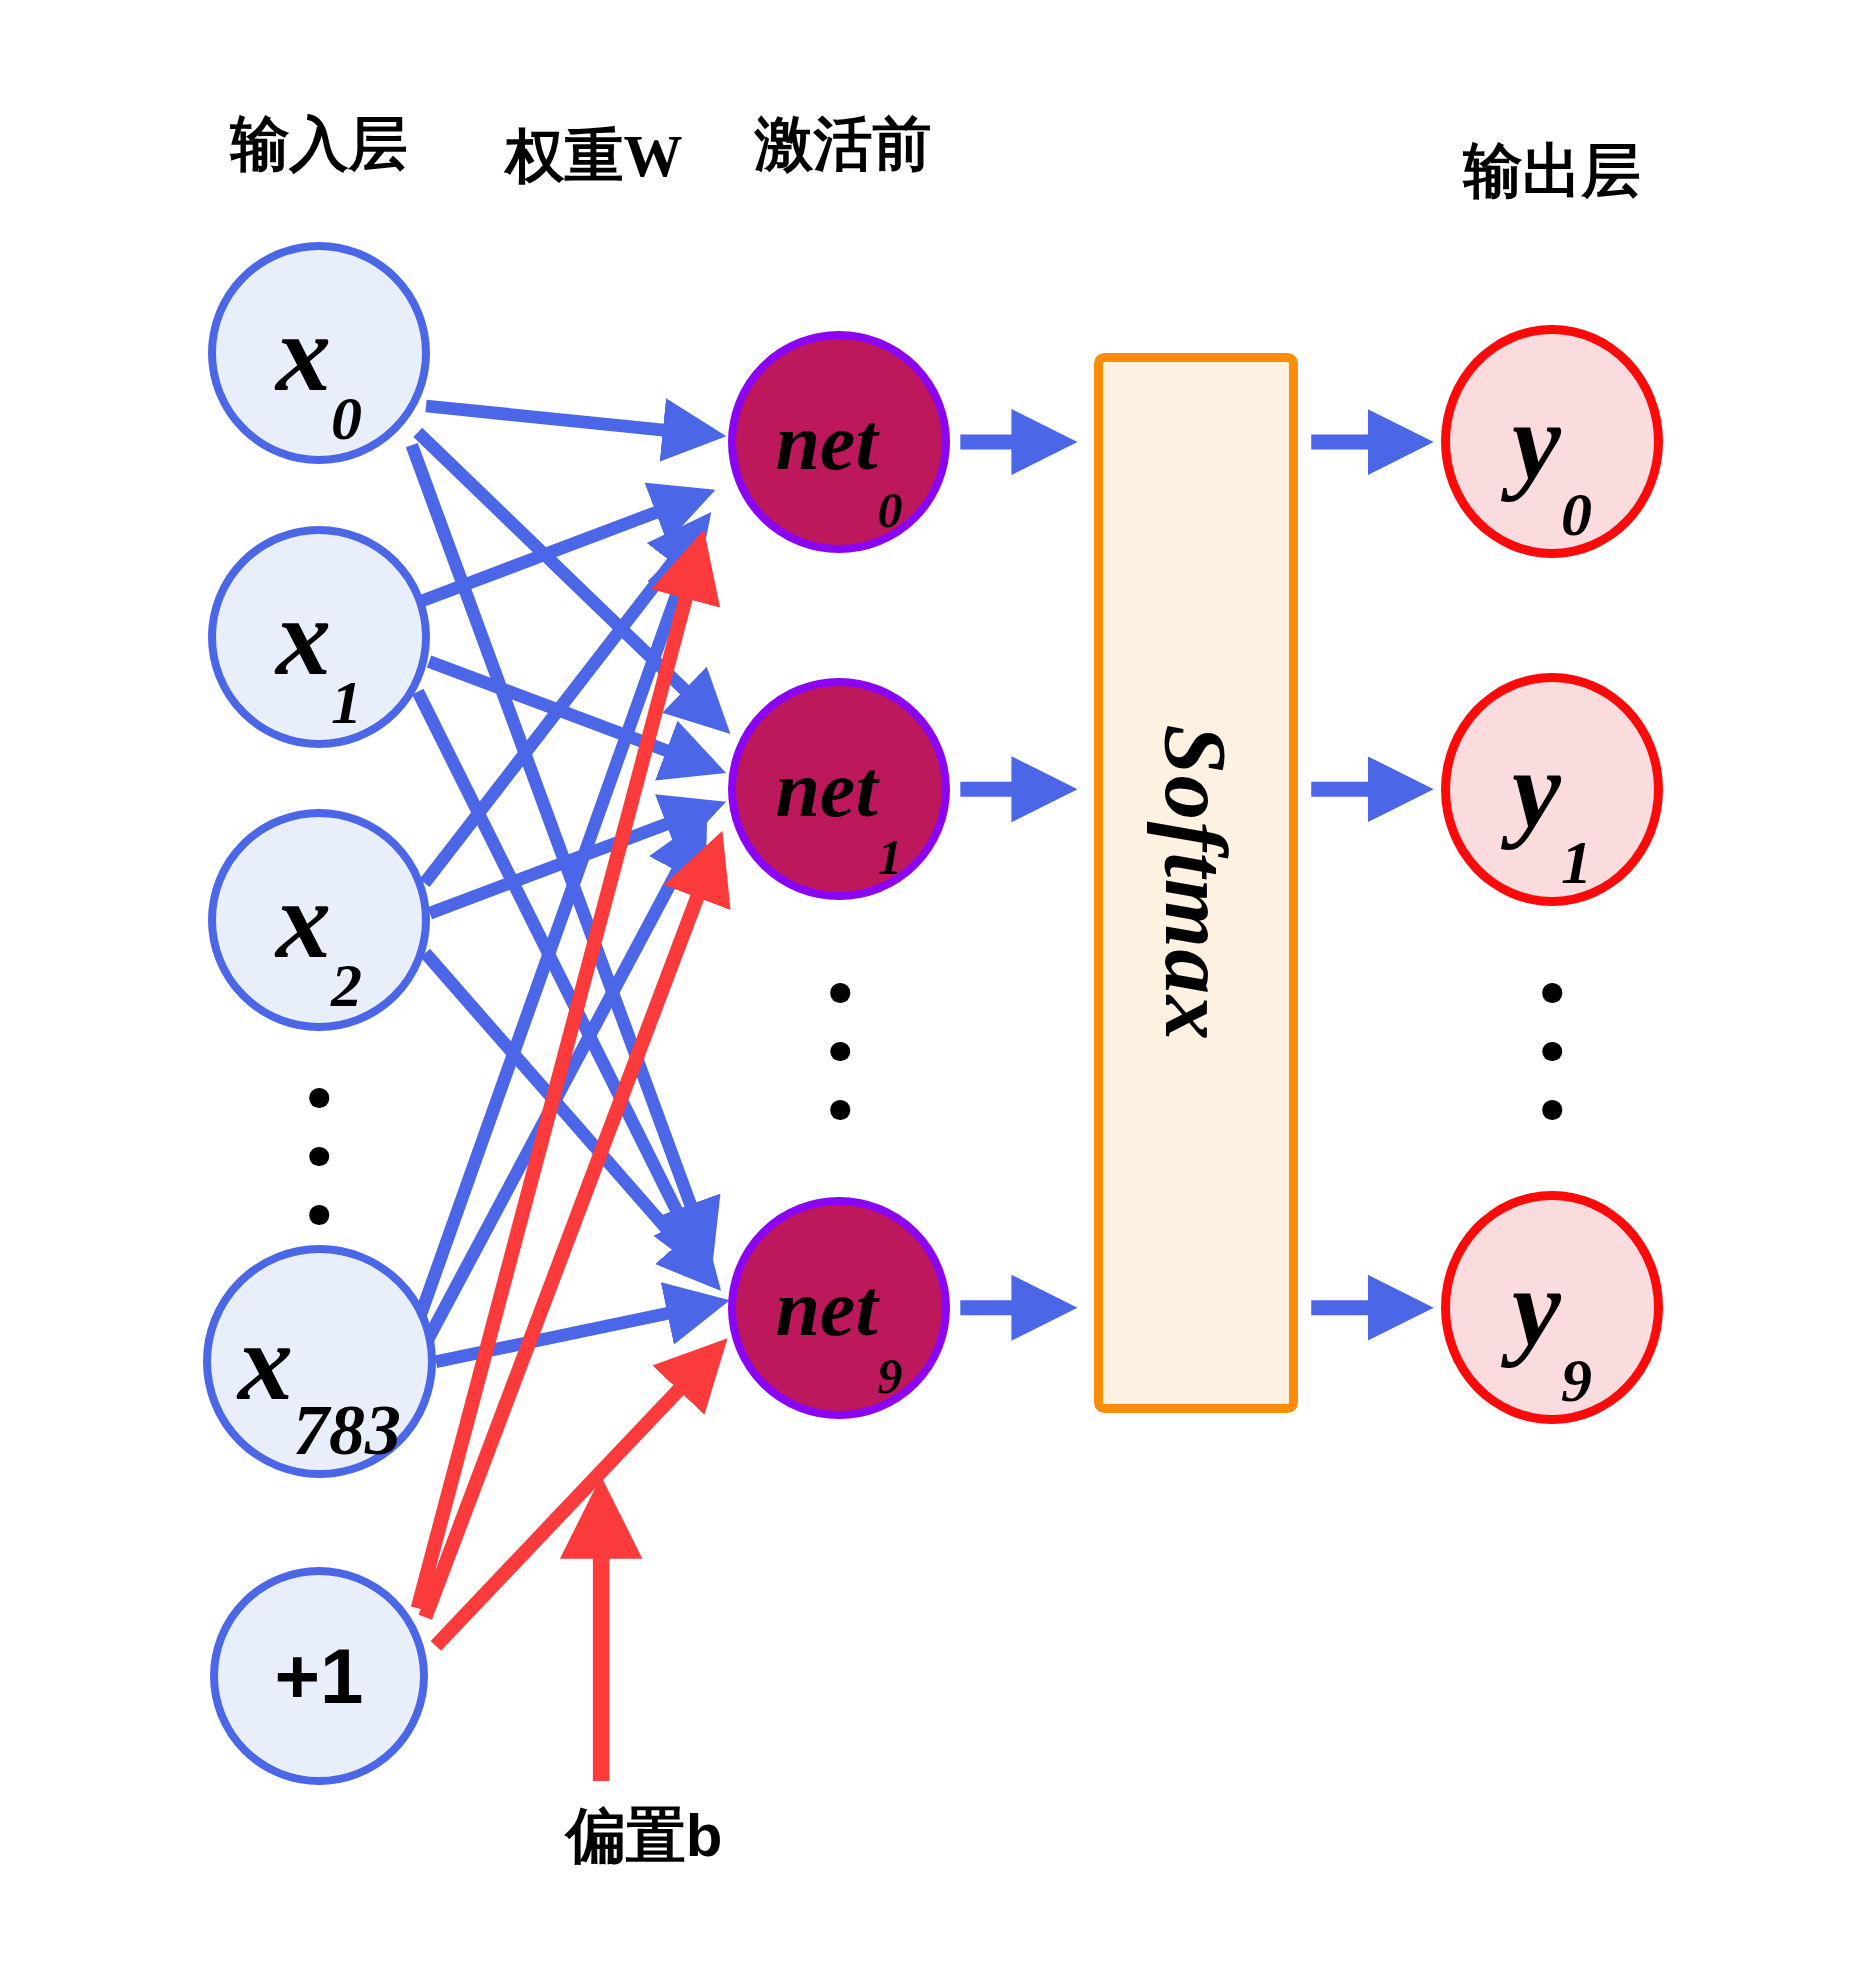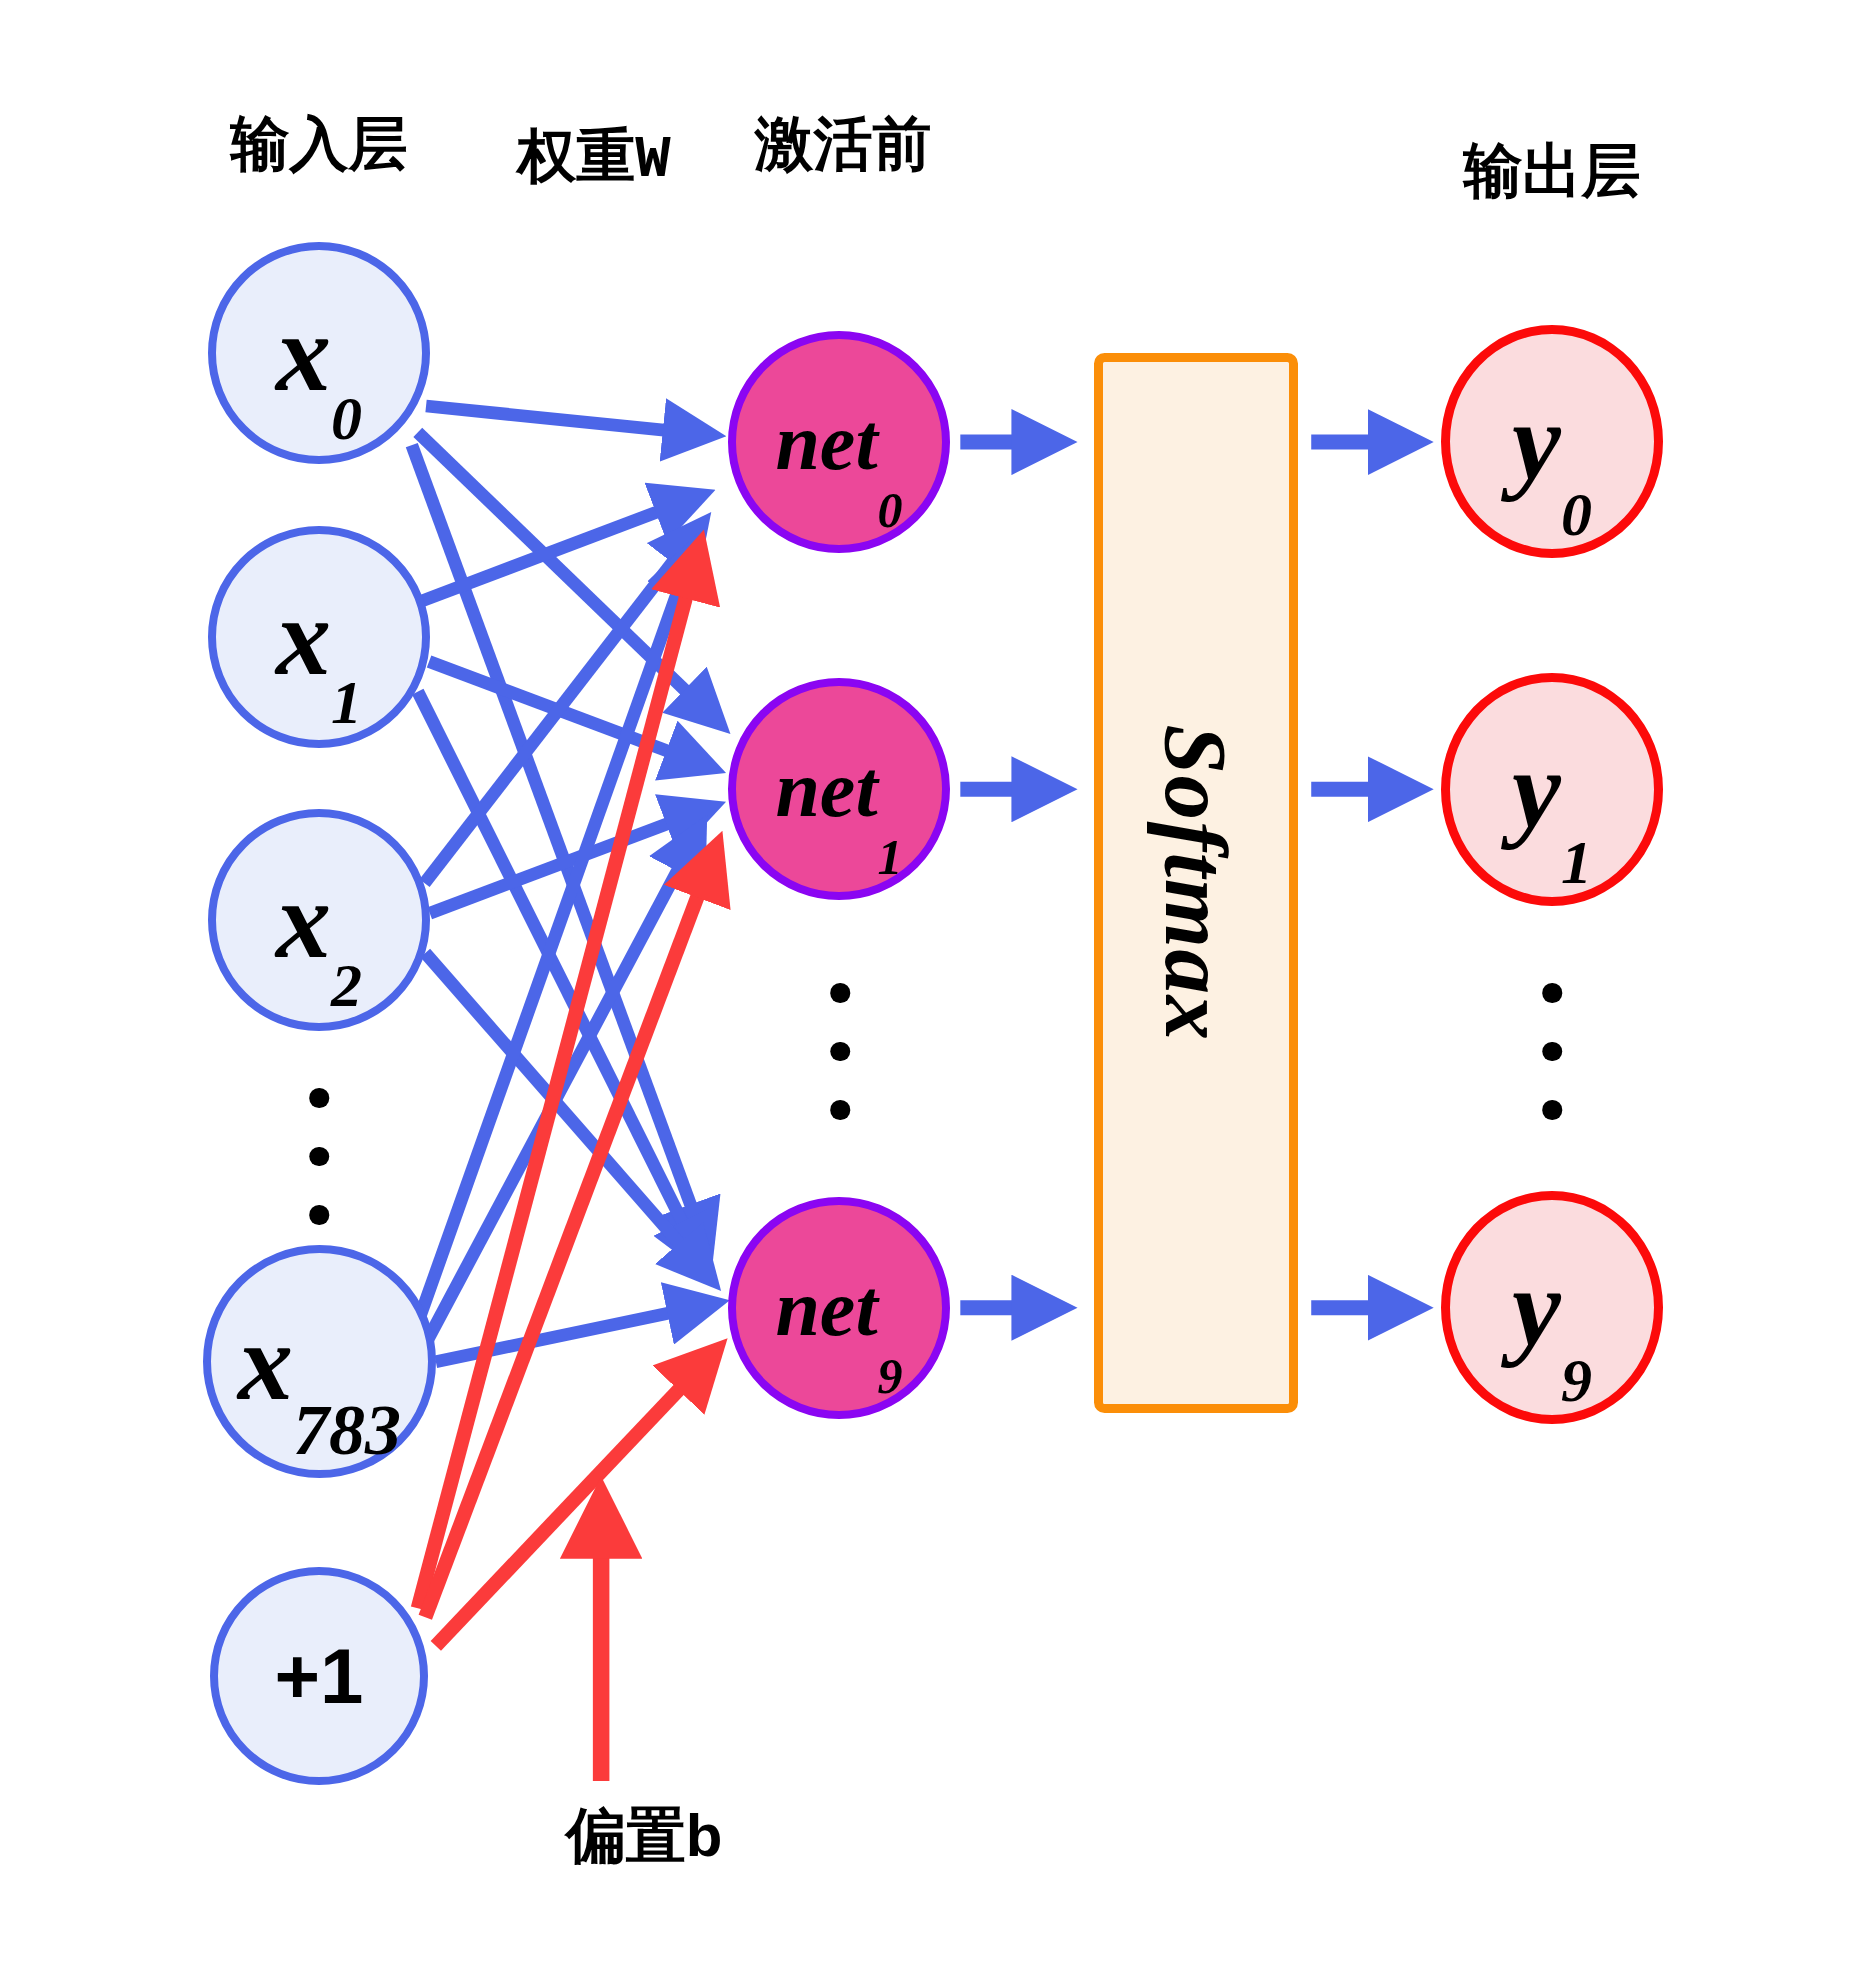--- a/index.html
+++ b/index.html
@@ -21,21 +21,21 @@
   }
   #net-svg {
     position: absolute;
     left: 0;
     top: 0;
     width: 1853px;
     height: 1985px;
   }
   .col-header {
     position: absolute;
-    font-family: Liberation Mono, monospace;
+    font-family: Liberation Serif, serif;
     font-weight: bold;
     font-size: 59px;
     color: #000000;
     white-space: nowrap;
     text-align: center;
     transform: translateX(-50%);
     letter-spacing: 0px;
   }
   .node-label {
     position: absolute;
@@ -65,21 +65,21 @@
     position: absolute;
     box-sizing: border-box;
     border-radius: 50%;
   }
   .input-node {
     border: 8.3px solid #4C66E8;
     background: #E9EEFB;
   }
   .net-node {
     border: 8.3px solid #8B05F2;
-    background: #ec4899;
+    background: #be185d;
     text-decoration: underline;
   }
   .out-node {
     border: 9px solid #FC0A0A;
     background: #FBDCDE;
   }
   .bias-node {
     border: 8.3px solid #4C66E8;
     background: #E9EEFB;
   }

